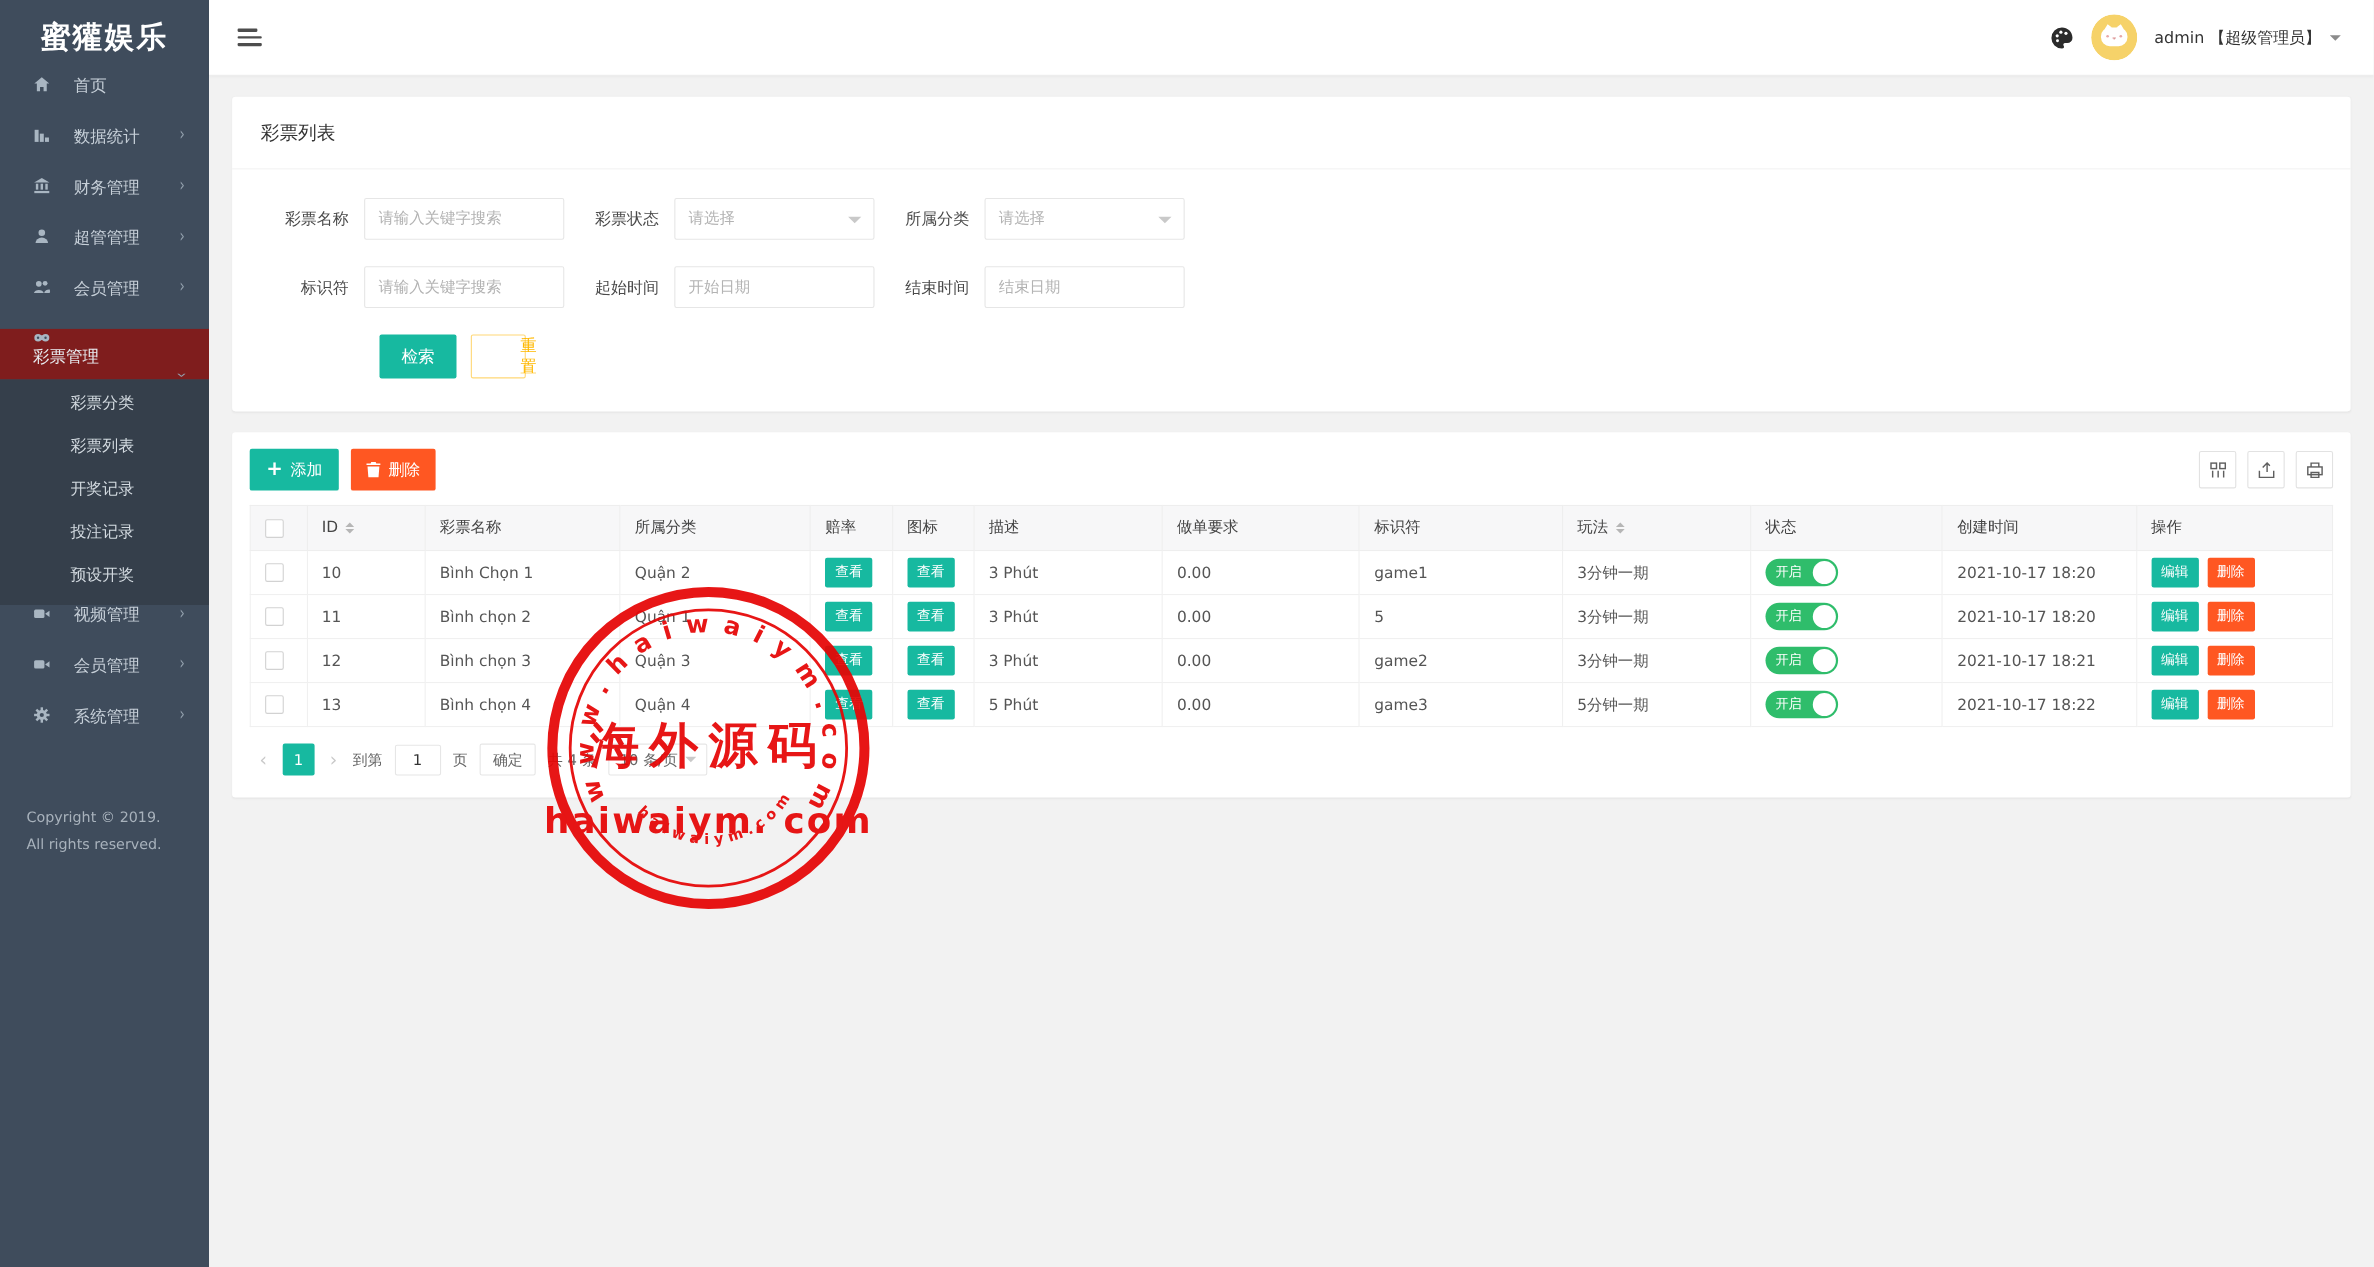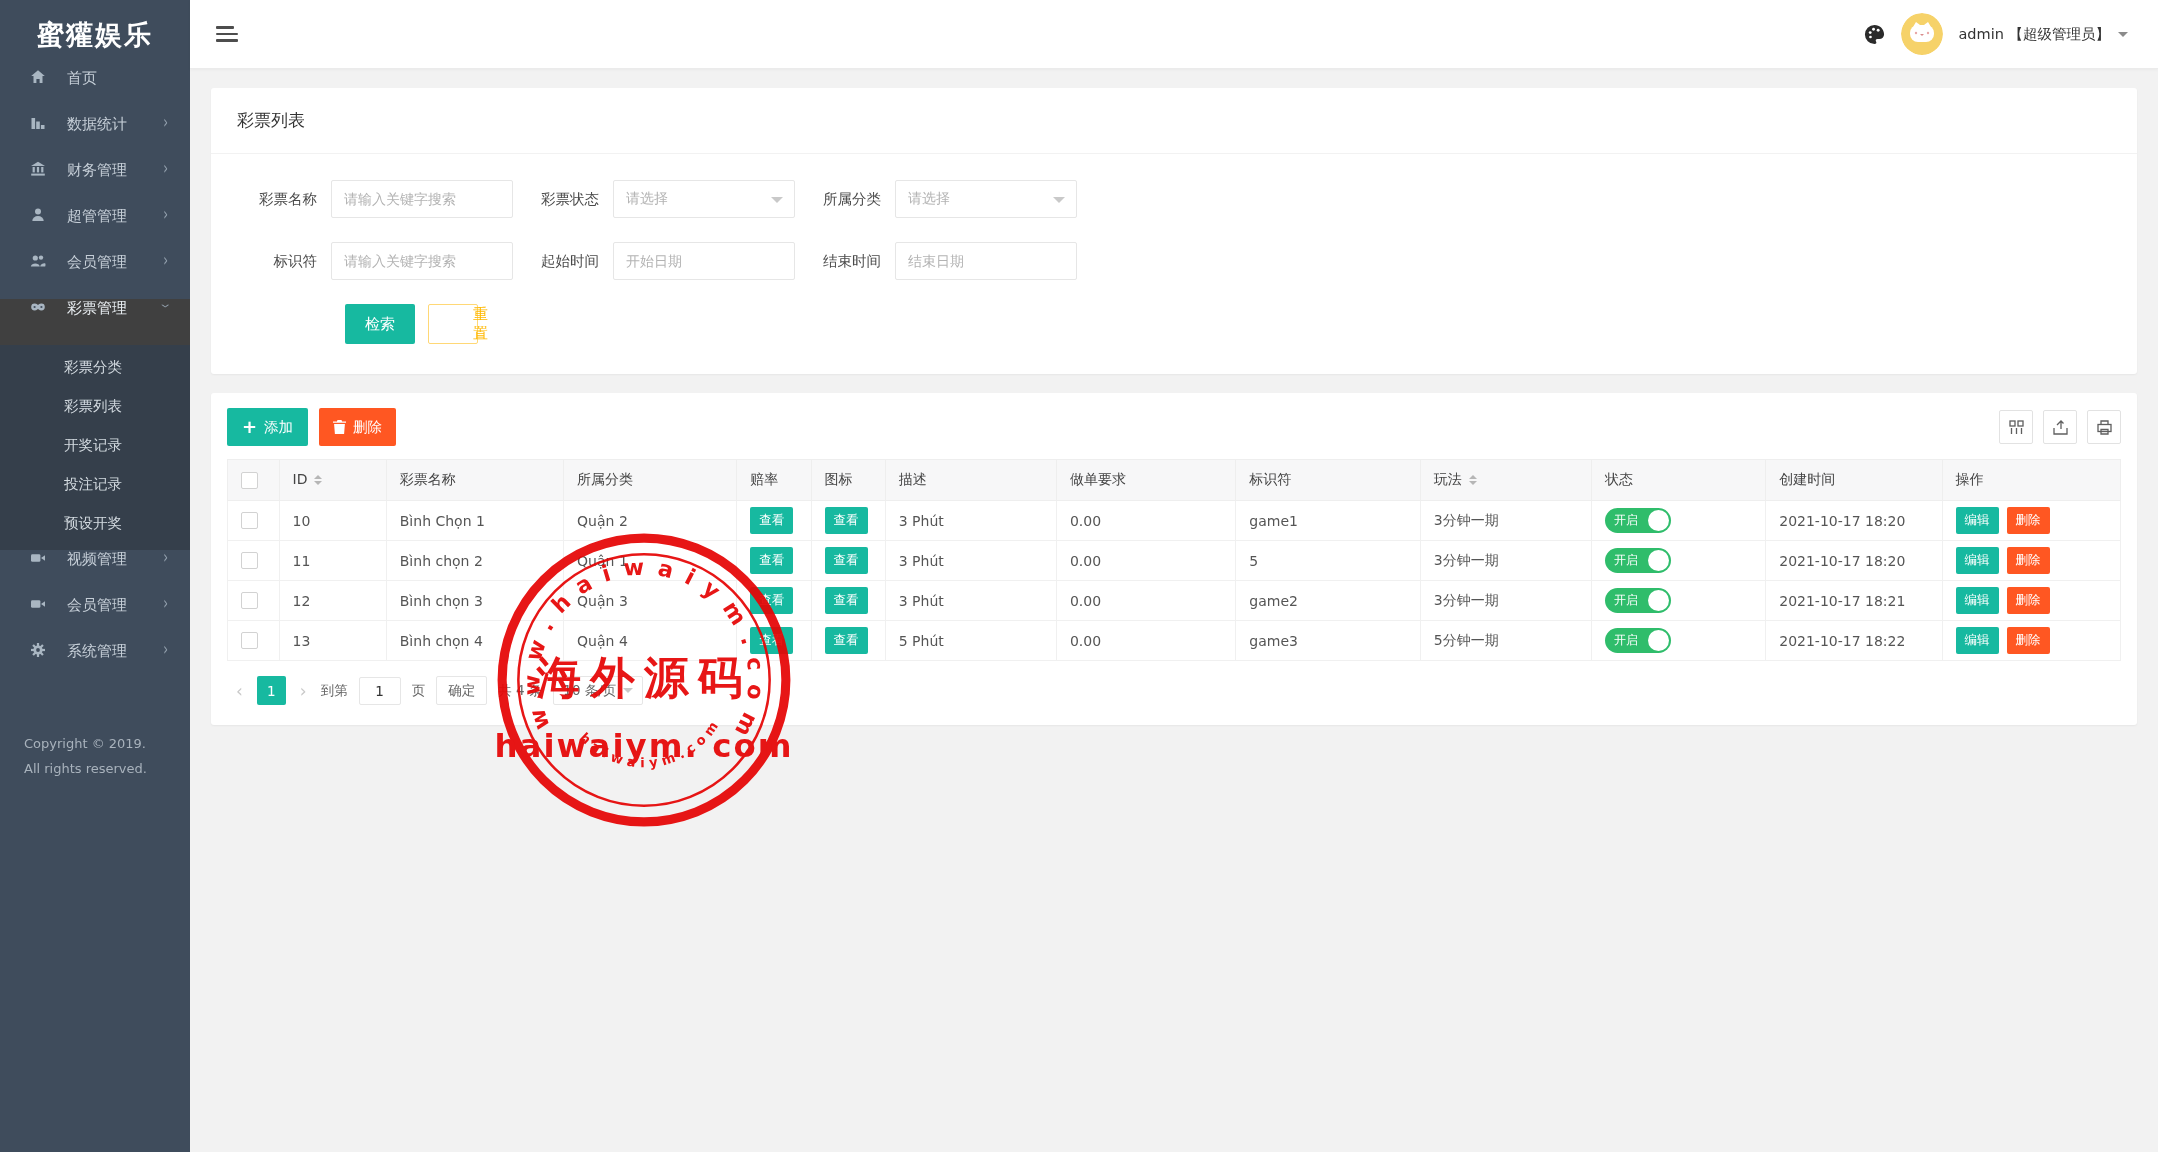--- a/index.html
+++ b/index.html
@@ -13,21 +13,21 @@
   
   .sidebar { width:190px; flex-shrink:0; background:#3f4c5c; display:flex; flex-direction:column; }
   .logo { height:69px; line-height:69px; text-align:center; color:#fff;
           font-size:27px; font-weight:bold; letter-spacing:2px; }
   .menu { }
   .menu-item { height:46px; display:flex; align-items:flex-start; padding:0 22px 0 30px;
                font-size:15px; color:#c6cfd8; cursor:pointer; }
   .menu-item .mi-icon { width:20px; height:16px; margin-right:17px; color:#a9b6c2; display:inline-flex; align-items:center; }
   .menu-item .mi-icon svg { width:16px; height:16px; fill:#a9b6c2; }
   .menu-item .arrow { margin-left:auto; color:#93a0ad; font-size:12px; transform:scaleY(1.4); }
-  .menu-item.active { background:#404040; color:#e8edf1; }
+  .menu-item.active { background:#7f1d1d; color:#e8edf1;flex-direction:column; }
   .menu-item.active .arrow { transform:rotate(90deg) scaleY(1.4); }
   .submenu { background:#353f4b; padding:4px 0 6px; }
   .submenu-item { height:39px; line-height:39px; padding-left:64px; font-size:14.5px;
                   color:#d3dae0; cursor:pointer;font-family:Liberation Mono, monospace; }
   .copyright { padding:44px 24px 0 24px; font-size:13px; line-height:1.9; color:#a8b2bc; }
 
   
   .main { flex:1; display:flex; flex-direction:column; min-width:0; }
   .topbar { height:69px; background:#fff; display:flex; align-items:center;
             padding:0 30px 0 26px; border-bottom:1px solid #ebebeb; flex-shrink:0;

